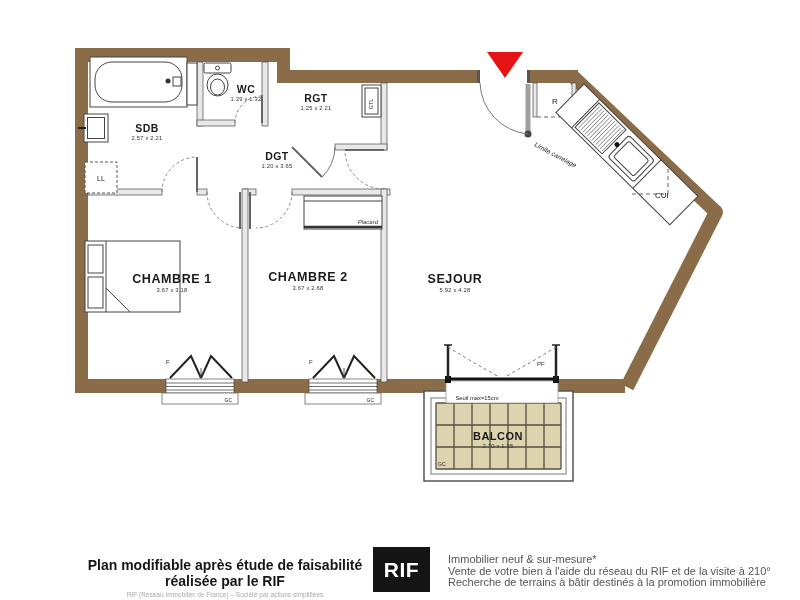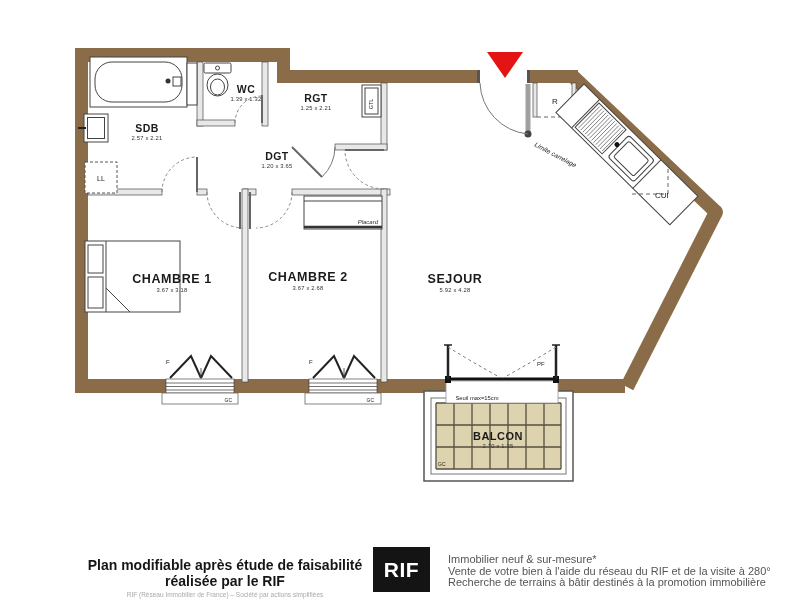--- a/index.html
+++ b/index.html
@@ -217,17 +217,17 @@
 
 <div class="footer">
   <div class="f-left">
     <div class="f-l1">Plan modifiable après étude de faisabilité réalisée par le RIF</div>
     <div class="f-l2">RIF (Réseau Immobilier de France) – Société par actions simplifiées</div>
     <div class="f-l3">Siège social : 1 place de Paveurs, 31130, Balma – RCS TOULOUSE : 534 234 174</div>
   </div>
   <div class="f-logo">RIF</div>
   <div class="f-right">
     <div>Immobilier neuf &amp; sur-mesure*</div>
-    <div>Vente de votre bien à l'aide du réseau du RIF et de la visite à 280°</div>
+    <div>Vente de votre bien à l'aide du réseau du RIF et de la visite à 210°</div>
     <div>Recherche de terrains à bâtir destinés à la promotion immobilière</div>
   </div>
 </div>
 </div>
 
 </body></html>

